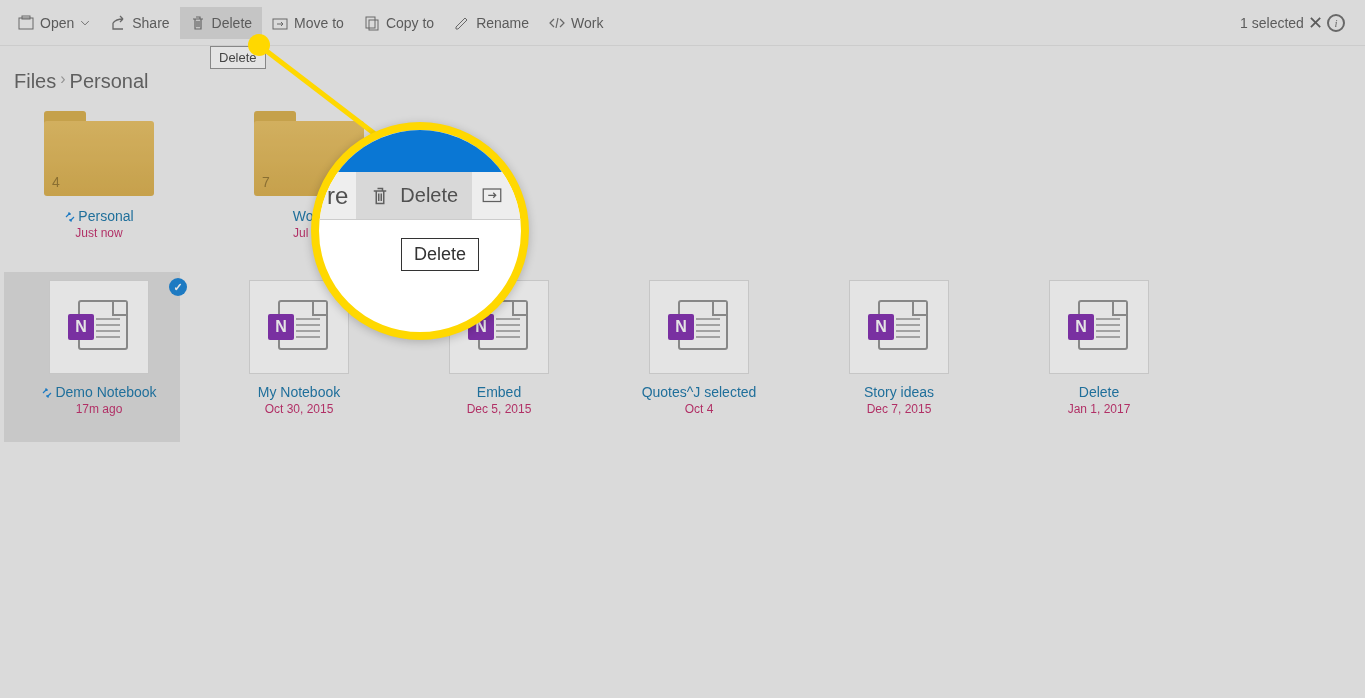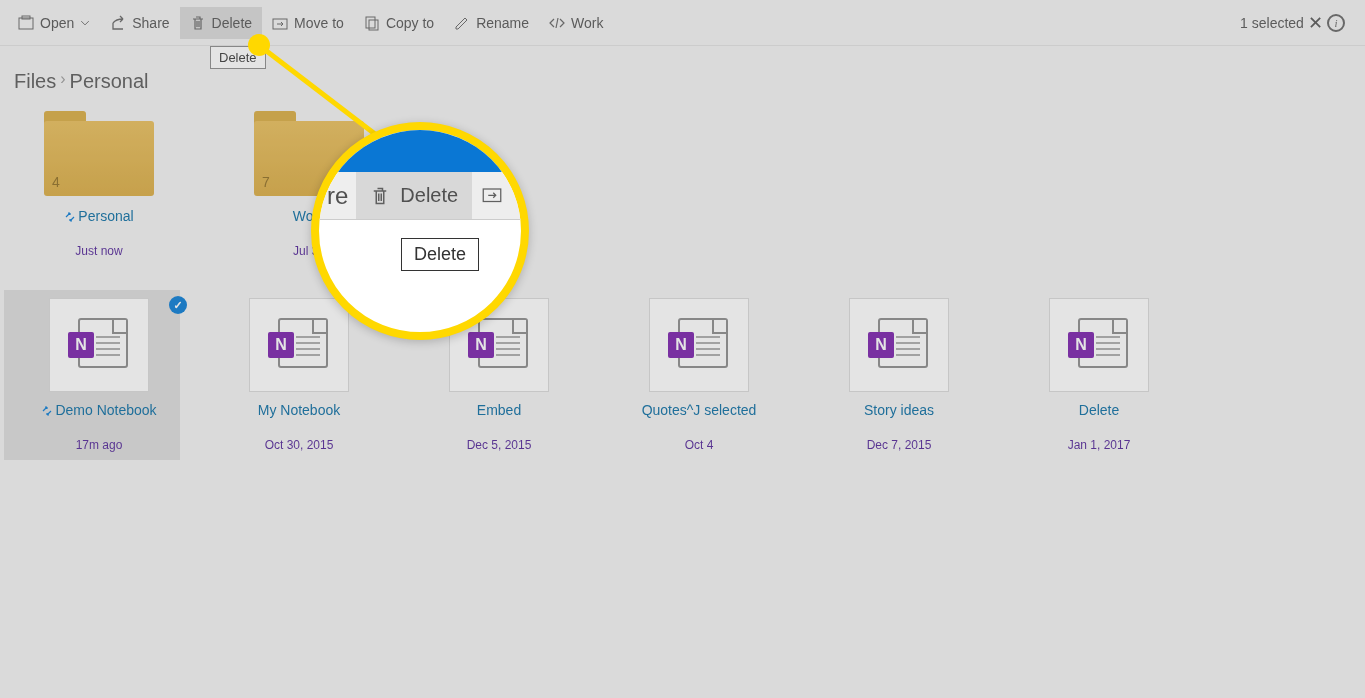--- a/index.html
+++ b/index.html
@@ -28,21 +28,21 @@
 .row { display: flex; gap: 90px; margin-bottom: 40px; flex-wrap: nowrap; }
 .row.files { gap: 80px; }
 .item { width: 120px; display: flex; flex-direction: column; align-items: center; position: relative; cursor: pointer; text-align:center; }
 
 
 .folder-icon { width: 110px; height: 85px; position: relative; margin-bottom: 8px; }
 .folder-tab { position: absolute; top: 0; left: 0; width: 42px; height: 16px; background: #d8a93c; border-radius: 3px 3px 0 0; }
 .folder-body { position: absolute; top: 10px; left: 0; width: 110px; height: 75px; background: linear-gradient(#e8bc55,#d9a93c); border-radius: 3px; }
 .folder-count { position: absolute; bottom: 6px; left: 8px; color: #8c6a1c; font-size: 14px; }
 .item-name { font-size: 14px; color: #0369a1; margin-top: 4px; }
-.item-date { font-size: 12px; color: #4c1d95; margin-top: 20px; }
+.item-date { font-size: 12px; color: #be185d; margin-top: 2px; }
 .share-tick { display:inline-block; width:12px; height:12px; margin-right:2px; vertical-align:middle; }
 
 
 .file-thumb { width: 100px; height: 94px; border: 1px solid #d9d9d9; background: #fff; display: flex; align-items:center; justify-content:center; margin-bottom:6px; position:relative; }
 .note-icon { width: 62px; height: 54px; position: relative; }
 .note-bg { position:absolute; top:0; left:10px; width:50px; height:50px; border:2px solid #888; border-radius:3px; background:#fff; }
 .note-corner { position:absolute; top:0; right:0; width:14px; height:14px; background:#fff; border-left:2px solid #888; border-bottom:2px solid #888; }
 .note-lines { position:absolute; top:14px; left:28px; width:24px; }
 .note-lines div { height:2px; background:#aaa; margin:4px 0; }
 .note-badge { position:absolute; top:14px; left:0; width:26px; height:26px; background:#7719aa; color:#fff; font-weight:bold; font-size:16px; display:flex; align-items:center; justify-content:center; border-radius:2px; }

